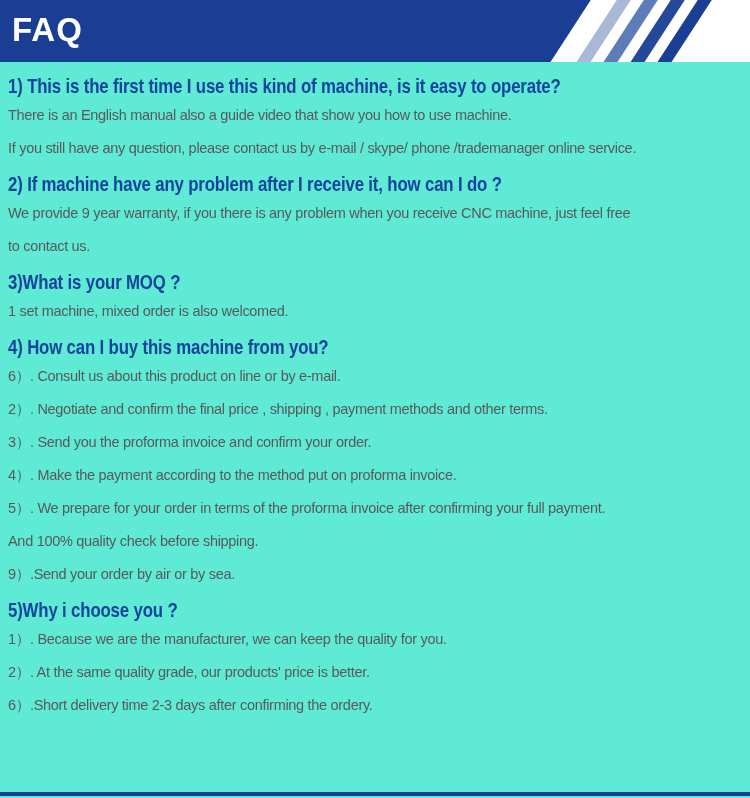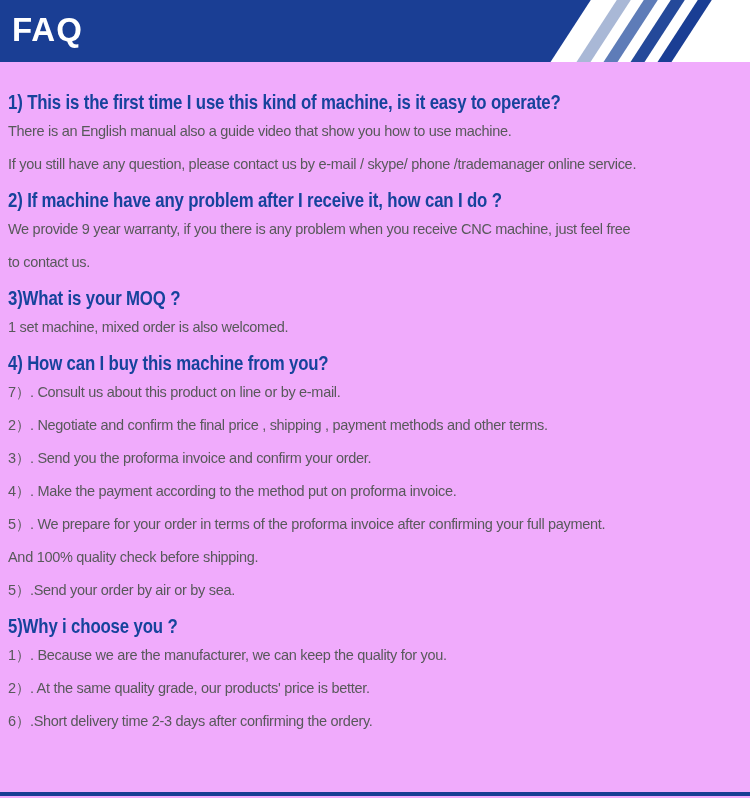--- a/index.html
+++ b/index.html
@@ -1,20 +1,20 @@
 <!DOCTYPE html>
 <html style="--header-bg: #1a3e94; --question-text: #16439c; --answer-text: #58595b; --stripe-1: #a9b8d6; --stripe-2: #5e7cb8; --stripe-3: #24499a; --stripe-4: #1a3e94;"><head>
 <meta charset="utf-8">
 <style>
   html, body { margin: 0; padding: 0; background: #ffffff; }
   .page {
     position: relative;
     width: 750px;
     height: 798px;
-    background: #f0abfc;
+    background: #5eead4;
     overflow: hidden;
     font-family: "Liberation Sans", "DejaVu Sans", sans-serif;
   }
 
   
   .header {
     position: relative;
     height: 62px;
     background: var(--header-bg, #1a3e94);
     overflow: hidden;
@@ -42,21 +42,21 @@
     padding-left: 26px;
     box-sizing: border-box;
   }
   .stripe { width: 14px; margin-right: 13px; height: 100%; }
   .stripe.s1 { background: var(--stripe-1, #a9b8d6); }
   .stripe.s2 { background: var(--stripe-2, #5e7cb8); }
   .stripe.s3 { background: var(--stripe-3, #24499a); }
   .stripe.s4 { background: var(--stripe-4, #1a3e94); }
 
   
-  .content { padding: 28px 8px 0 8px; }
+  .content { padding: 12px 8px 0 8px; }
   .question {
     margin: 6px 0 8px 0;
     font-size: 21px;
     line-height: 24px;
     font-weight: bold;
     color: var(--question-text, #16439c);
     letter-spacing: -0.2px;
     transform: scaleX(0.80);
     transform-origin: 0 50%;
     white-space: nowrap;
@@ -110,27 +110,27 @@
       <p class="answer">to contact us.</p>
     </section>
 
     <section class="faq-item">
       <h2 class="question">3)What is your MOQ ?</h2>
       <p class="answer">1 set machine, mixed order is also welcomed.</p>
     </section>
 
     <section class="faq-item">
       <h2 class="question">4) How can I buy this machine from you?</h2>
-      <p class="answer">7）. Consult us about this product on line or by e-mail.</p>
+      <p class="answer">6）. Consult us about this product on line or by e-mail.</p>
       <p class="answer">2）. Negotiate and confirm the final price , shipping , payment methods and other terms.</p>
       <p class="answer">3）. Send you the proforma invoice and confirm your order.</p>
       <p class="answer">4）. Make the payment according to the method put on proforma invoice.</p>
       <p class="answer">5）. We prepare for your order in terms of the proforma invoice after confirming your full payment.</p>
       <p class="answer">And 100% quality check before shipping.</p>
-      <p class="answer">5）.Send your order by air or by sea.</p>
+      <p class="answer">9）.Send your order by air or by sea.</p>
     </section>
 
     <section class="faq-item">
       <h2 class="question">5)Why i choose you ?</h2>
       <p class="answer">1）. Because we are the manufacturer, we can keep the quality for you.</p>
       <p class="answer">2）. At the same quality grade, our products' price is better.</p>
       <p class="answer">6）.Short delivery time 2-3 days after confirming the ordery.</p>
     </section>
 
   </main>

